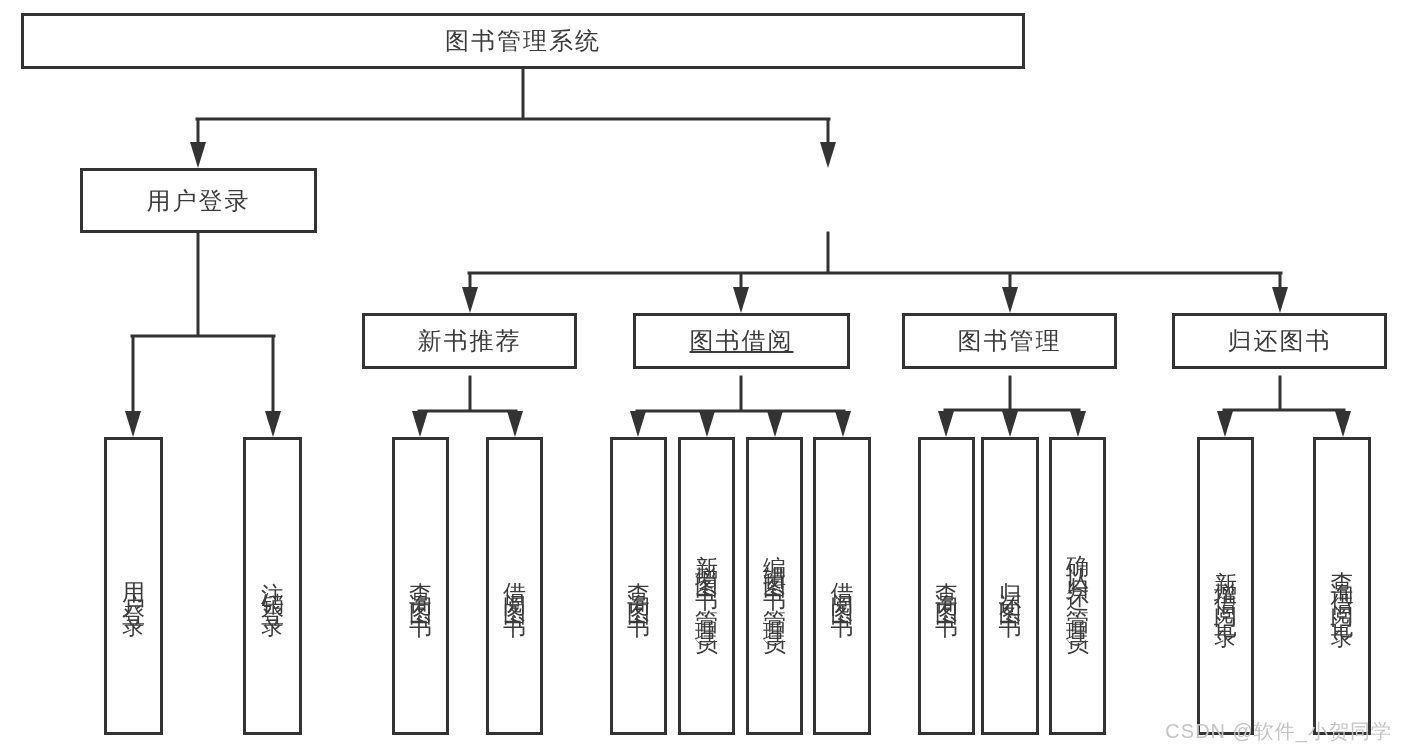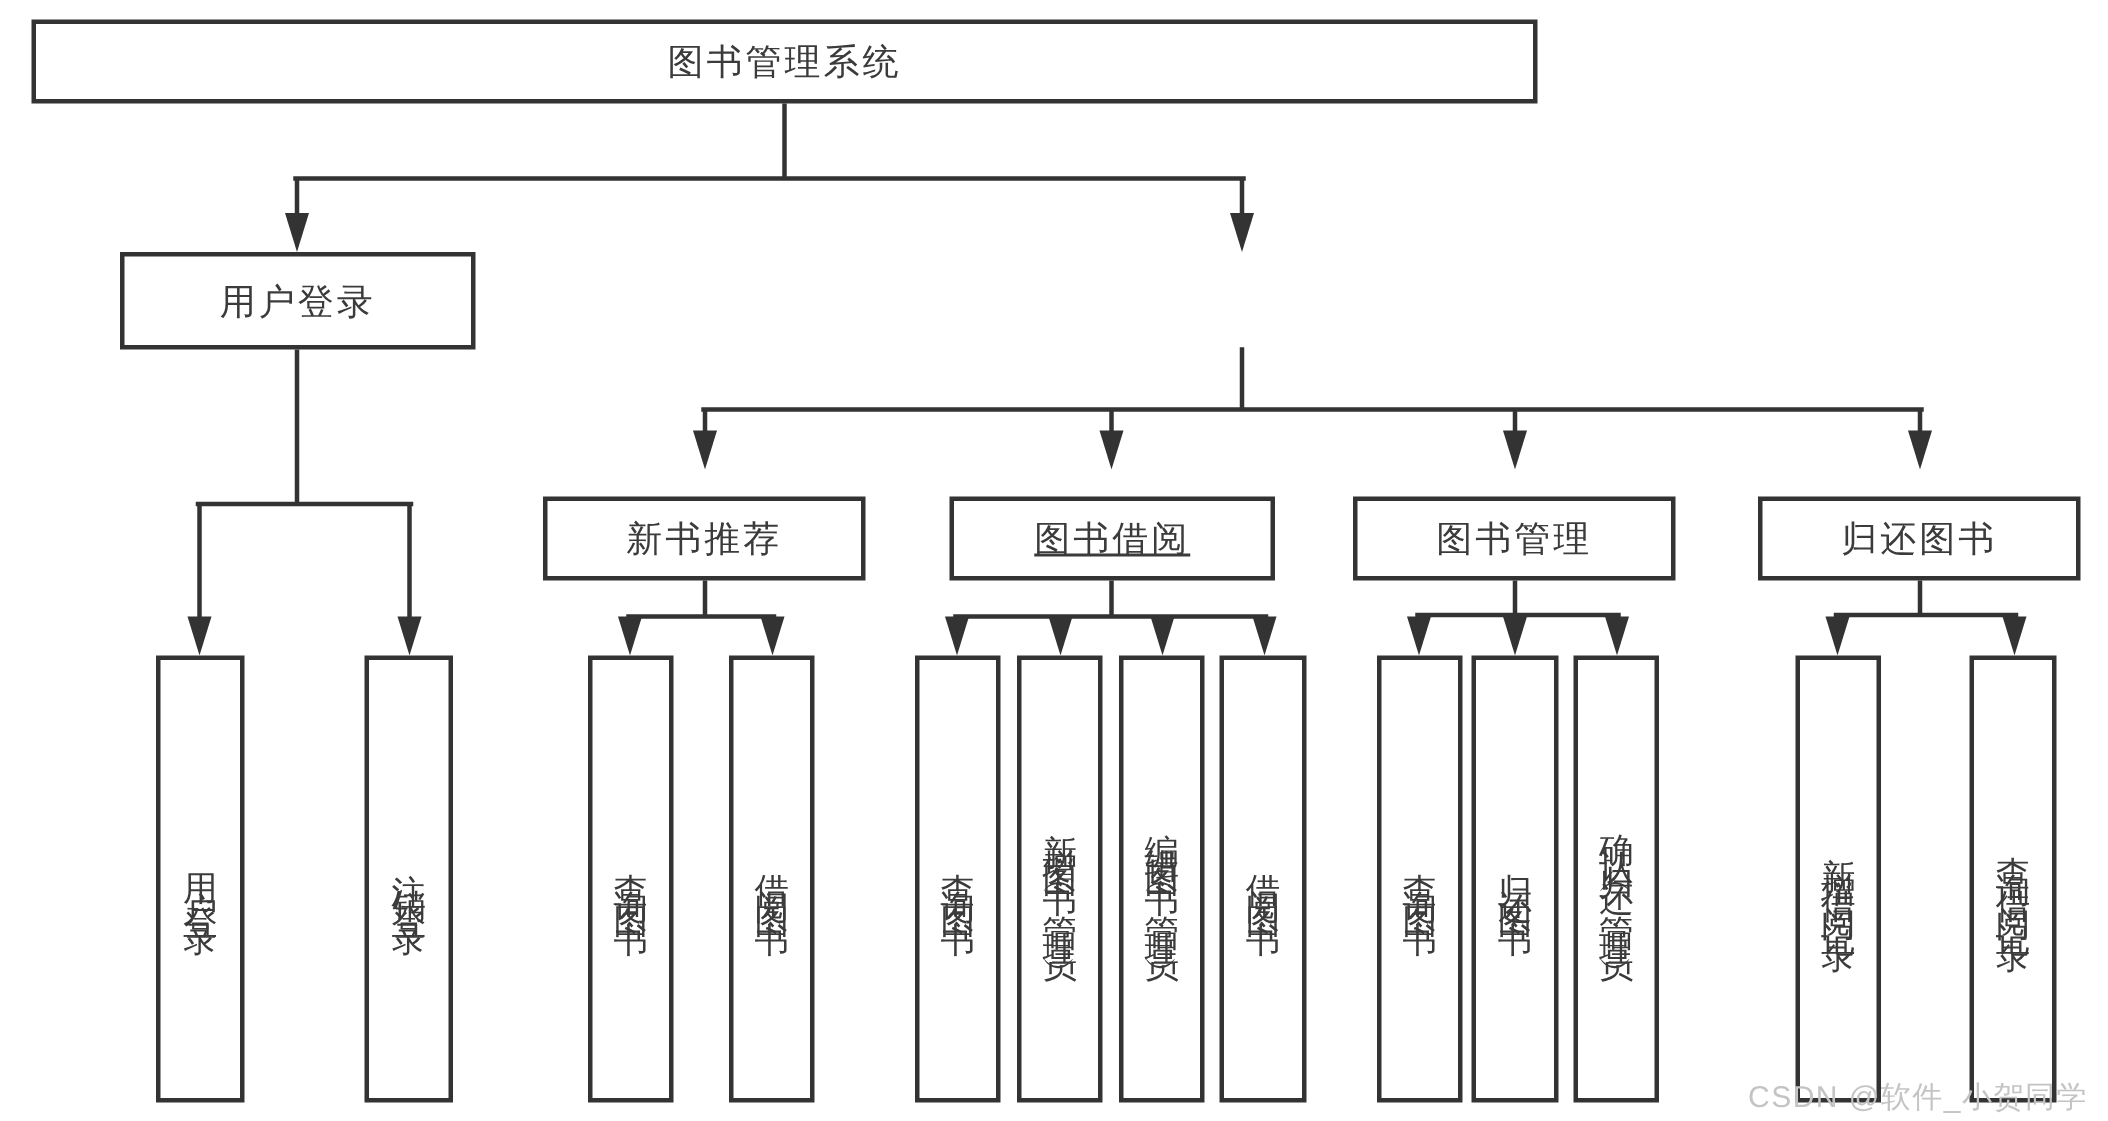--- a/index.html
+++ b/index.html
@@ -38,21 +38,21 @@
     letter-spacing: 11px;
     line-height: 1;
     white-space: nowrap;
   }
   
   .n-root  { left: 21px;   top: 13px;  width: 1004px; height: 56px; }
   
   .n-login { left: 80px;   top: 168px; width: 237px;  height: 65px; }
   .n-mgmt  { left: 711px;  top: 168px; width: 236px;  height: 65px; }
   
-  .n-l3 { top: 313px; height: 56px; margin-top: 18px; }
+  .n-l3 { top: 313px; height: 56px; }
   .n-nb { left: 362px;  width: 215px; }
   .n-bb { left: 633px;  width: 217px; text-decoration: underline; }
   .n-cb { left: 902px;  width: 215px; }
   .n-br { left: 1172px; width: 215px; }
   
   .leaf { top: 437px; height: 298px; }
   .lf-1  { left: 104px;  width: 59px; }
   .lf-2  { left: 243px;  width: 59px; }
   .lf-3  { left: 392px;  width: 57px; }
   .lf-4  { left: 486px;  width: 57px; }

